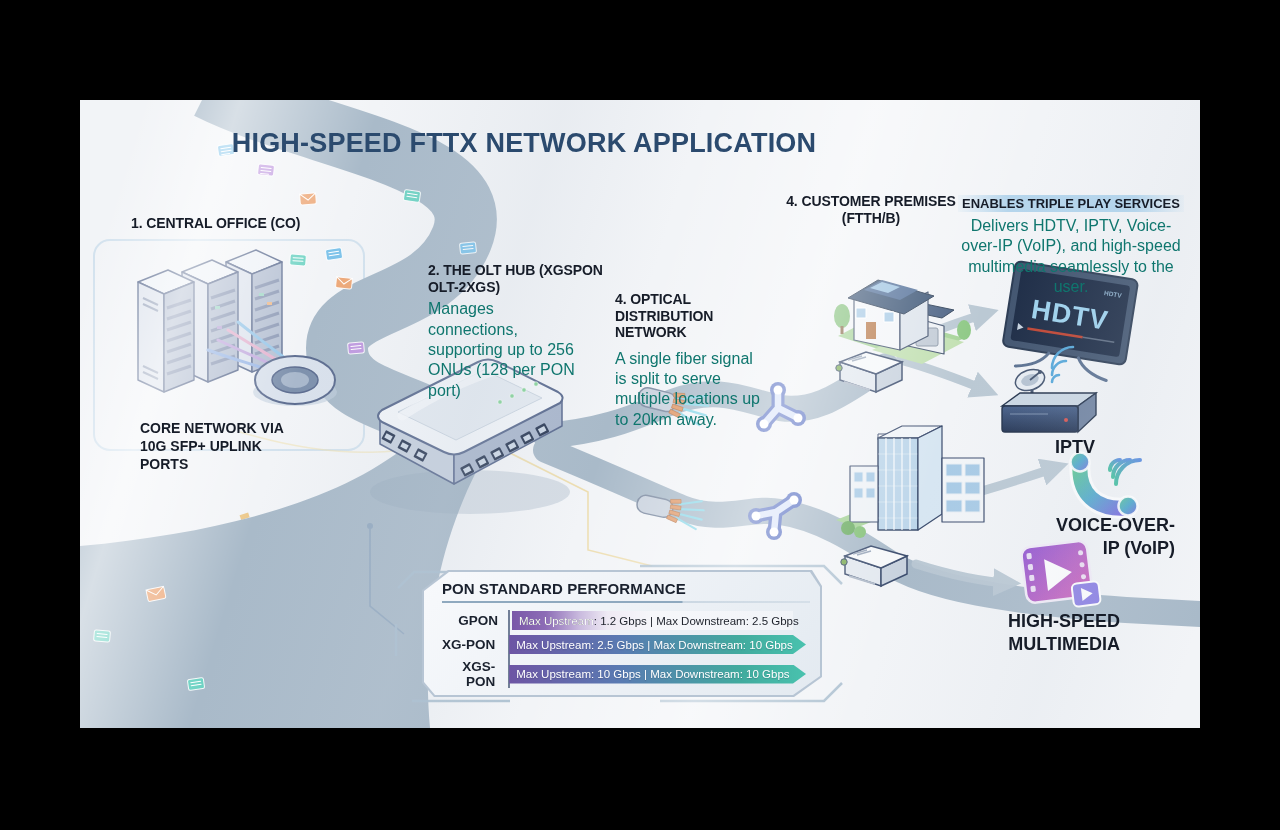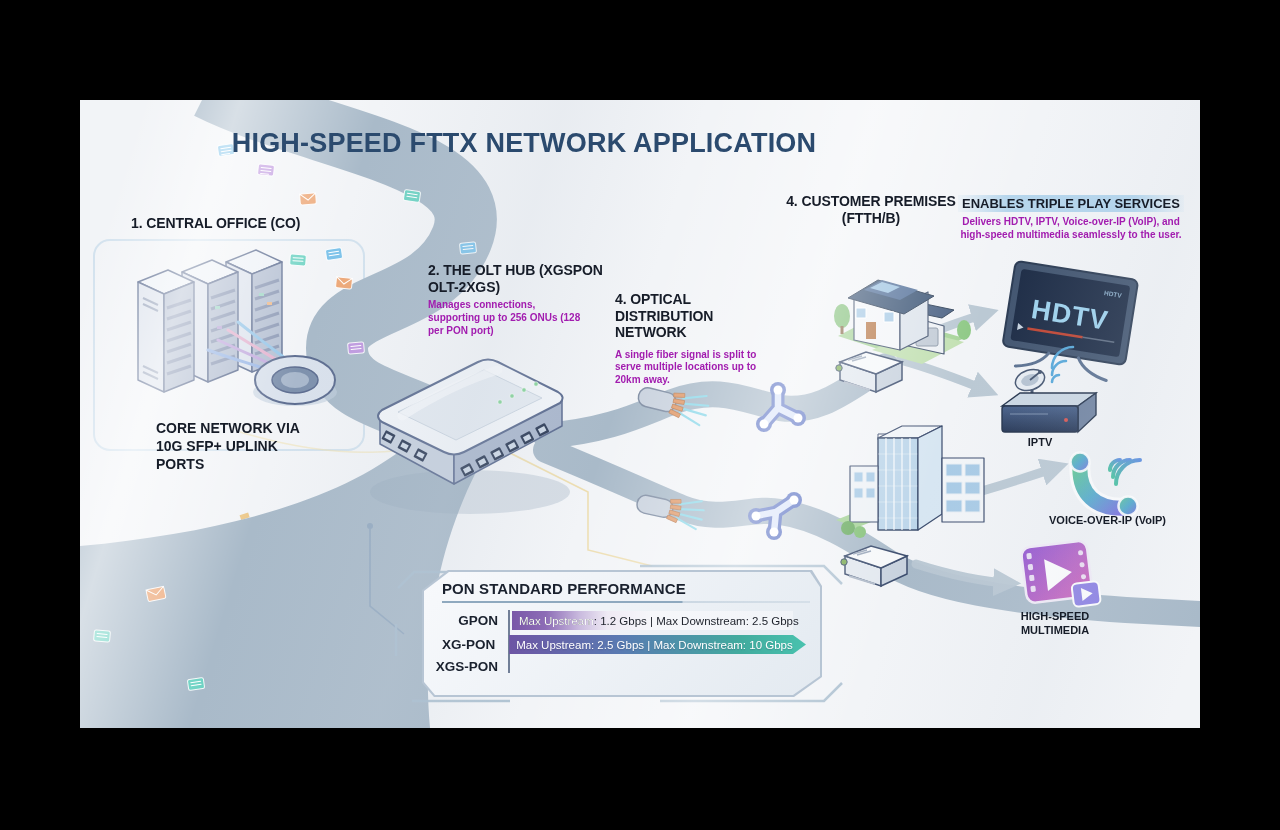--- a/index.html
+++ b/index.html
@@ -11,33 +11,33 @@
       background:linear-gradient(107deg,
         rgba(255,255,255,0) 8%, rgba(255,255,255,.55) 15%, rgba(255,255,255,0) 25%,
         rgba(198,208,219,.22) 38%, rgba(255,255,255,0) 48%,
         rgba(255,255,255,.45) 60%, rgba(255,255,255,0) 72%,
         rgba(205,214,224,.18) 84%, rgba(255,255,255,0) 94%);}
   svg.art{position:absolute;left:0;top:0;z-index:1;}
   .txt{position:absolute;z-index:3;color:#161c28;}
   .title{left:0;top:28px;width:888px;text-align:center;font-size:27px;font-weight:700;
          color:#2b4a6e;letter-spacing:.2px;}
   .h{font-size:14px;font-weight:700;line-height:1.18;letter-spacing:-.1px;}
-  .b{font-size:10px;font-weight:700;color:#a21caf;line-height:1.28;margin-top:4px;}
+  .b{font-size:16px;font-weight:400;color:#0f766e;line-height:1.28;margin-top:4px;}
   .h-co{left:51px;top:115px;width:200px;}
-  .lbl-core{left:76px;top:319px;width:162px;font-size:14px;font-weight:700;line-height:1.3;}
+  .lbl-core{left:60px;top:319px;width:162px;font-size:14px;font-weight:700;line-height:1.3;}
   .blk-olt{left:348px;top:162px;width:176px;}
   .blk-odn{left:535px;top:191px;width:156px;}
   .blk-odn .h{width:126px;}
   .blk-cp{left:703px;top:93px;width:192px;}
   .blk-cp .h{width:176px;text-align:center;}
   .blk-tp{left:875px;top:94px;width:232px;text-align:center;}
   .hl{display:inline;background:linear-gradient(90deg,rgba(176,212,236,.1),
       rgba(171,208,234,.85) 22%,rgba(171,208,234,.85) 78%,rgba(176,212,236,.1));
       padding:1px 4px;font-size:13px;font-weight:700;}
-  .svc{z-index:3;text-align:center;font-size:11px;font-weight:700;line-height:1.25;}
+  .svc{z-index:3;text-align:right;font-size:18px;font-weight:700;line-height:1.25;}
   .lbl-iptv{left:905px;top:336px;width:110px;}
   .lbl-voip{left:960px;top:414px;width:135px;}
   .lbl-mm{left:910px;top:510px;width:130px;}
   
   .panel-border{position:absolute;left:342px;top:470px;width:400px;height:127px;z-index:3;
       background:#b7c5d4;filter:drop-shadow(0 5px 9px rgba(90,110,135,.28));
       clip-path:polygon(26px 0,calc(100% - 10px) 0,100% 16px,100% calc(100% - 20px),
         calc(100% - 28px) 100%,12px 100%,0 calc(100% - 14px),0 20px);
       padding:0;}
   .panel{position:absolute;inset:2px;
@@ -480,18 +480,21 @@
           </div>
         </div>
         <div class="row">
           <div class="row-label">XG-PON</div>
           <div class="bar bar-full">
             <span>Max Upstream: 2.5 Gbps | Max Downstream: 10 Gbps</span>
           </div>
         </div>
         <div class="row">
           <div class="row-label">XGS-PON</div>
+          <div class="bar bar-full">
+            <span>Max Upstream: 10 Gbps | Max Downstream: 10 Gbps</span>
+          </div>
         </div>
       </div>
     </div>
   </div>
 
 </div>
 
 </body></html>

